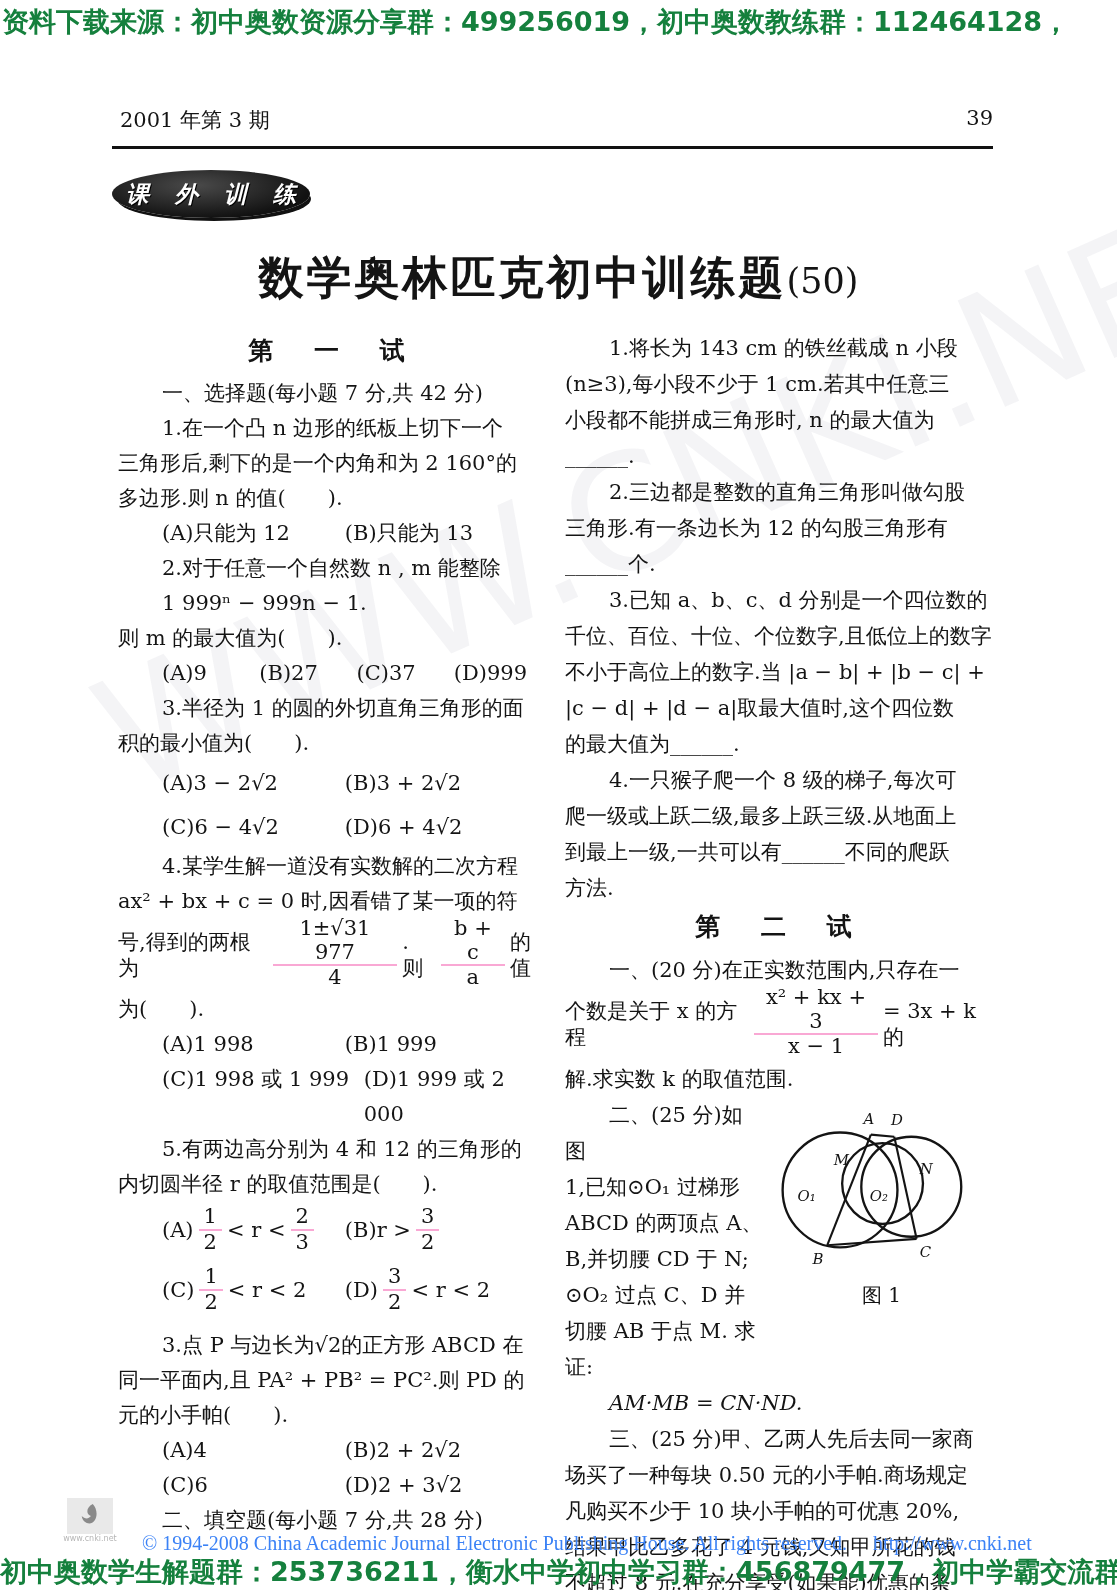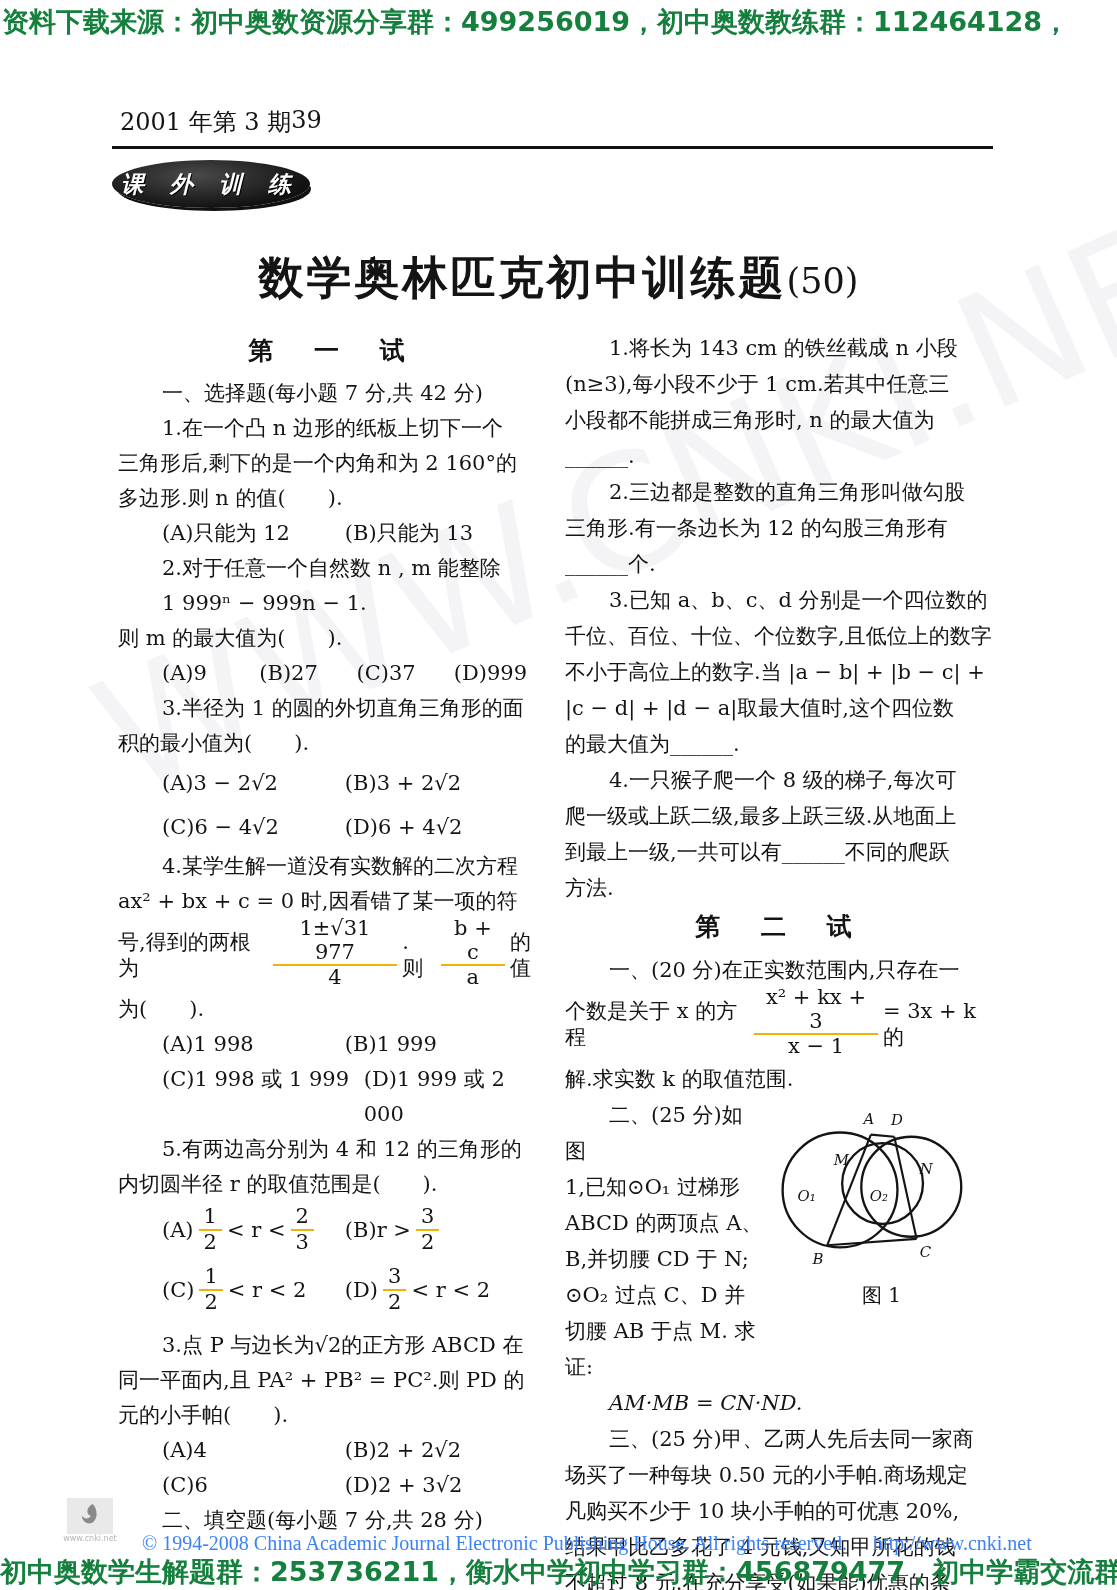--- a/index.html
+++ b/index.html
@@ -4,26 +4,26 @@
 <style>
   html,body{margin:0;padding:0;background:#fff}
   .page{position:relative;width:1117px;height:1590px;background:#fff;overflow:hidden;
         font-family:"DejaVu Serif",serif;color:#141414}
   
   .banner{position:absolute;left:2px;top:4px;font-family:"DejaVu Sans",sans-serif;
           font-weight:bold;font-size:27px;color:#15803d;white-space:nowrap;letter-spacing:0}
   .banner.bottom{top:auto;bottom:0;left:0}
   
   .hdr{position:absolute;left:120px;right:124px;top:106px;display:flex;
-       font-size:24px}
+       justify-content:space-between;font-size:21px}
   .rule{position:absolute;left:112px;right:124px;top:146px;border-top:3px solid #111}
   
-  .badge{position:absolute;left:112px;top:160px;width:198px;height:48px;border-radius:50%;
+  .badge{position:absolute;left:112px;top:170px;width:198px;height:48px;border-radius:50%;
          background:radial-gradient(ellipse at 42% 32%, #4a4a4a, #111 72%);
-         display:flex;align-items:center;box-shadow:3px 5px 0 -2px #111}
+         display:flex;align-items:center;justify-content:center;box-shadow:3px 5px 0 -2px #111}
   .badge span{color:#fff;font-weight:bold;font-style:italic;font-size:23px;
               letter-spacing:9px;text-shadow:1px 1px 0 #000;padding-left:9px}
   
   .title{position:absolute;left:0;right:0;top:248px;text-align:center;font-weight:900;
          font-size:45px;letter-spacing:3px}
   .title .num{font-weight:normal;font-size:35px;letter-spacing:0}
   
   .wm{position:absolute;left:70px;top:660px;font-size:160px;font-family:"DejaVu Sans",sans-serif;
       color:rgba(55,60,95,0.055);transform:rotate(-24deg);transform-origin:0 0;
       white-space:nowrap;pointer-events:none}
@@ -36,21 +36,21 @@
   .ind{text-indent:44px}
   .pad{padding-left:44px}
   .optrow{display:flex;padding-left:44px}
   .optrow .o1{width:47%}
   .opts4{display:flex;padding-left:44px}
   .opts4 span{flex:1}
   .tall{display:flex;align-items:center;min-height:60px;line-height:26px}
   .tall.pad{padding-left:44px;text-indent:0}
   .frac{display:inline-block;vertical-align:middle;text-align:center;line-height:1.12;
         margin:0 5px;position:relative;top:-2px}
-  .frac .fn{display:block;border-bottom:2px solid #eab308;padding:0 5px}
+  .frac .fn{display:block;border-bottom:2px solid #f9a8d4;padding:0 5px}
   .frac .fd{display:block}
   
   .figrow{display:flex;gap:3px}
   .figtext{width:198px}
   .figure{width:231px;padding-top:10px;text-align:center}
   .figure svg{display:block}
   .figcap{font-size:20px;margin-top:2px}
   .fig-lbl{font-style:italic;font-size:14px;font-family:"DejaVu Serif",serif}
   
   .flogo{position:absolute;left:60px;top:1498px;width:60px;text-align:center}

